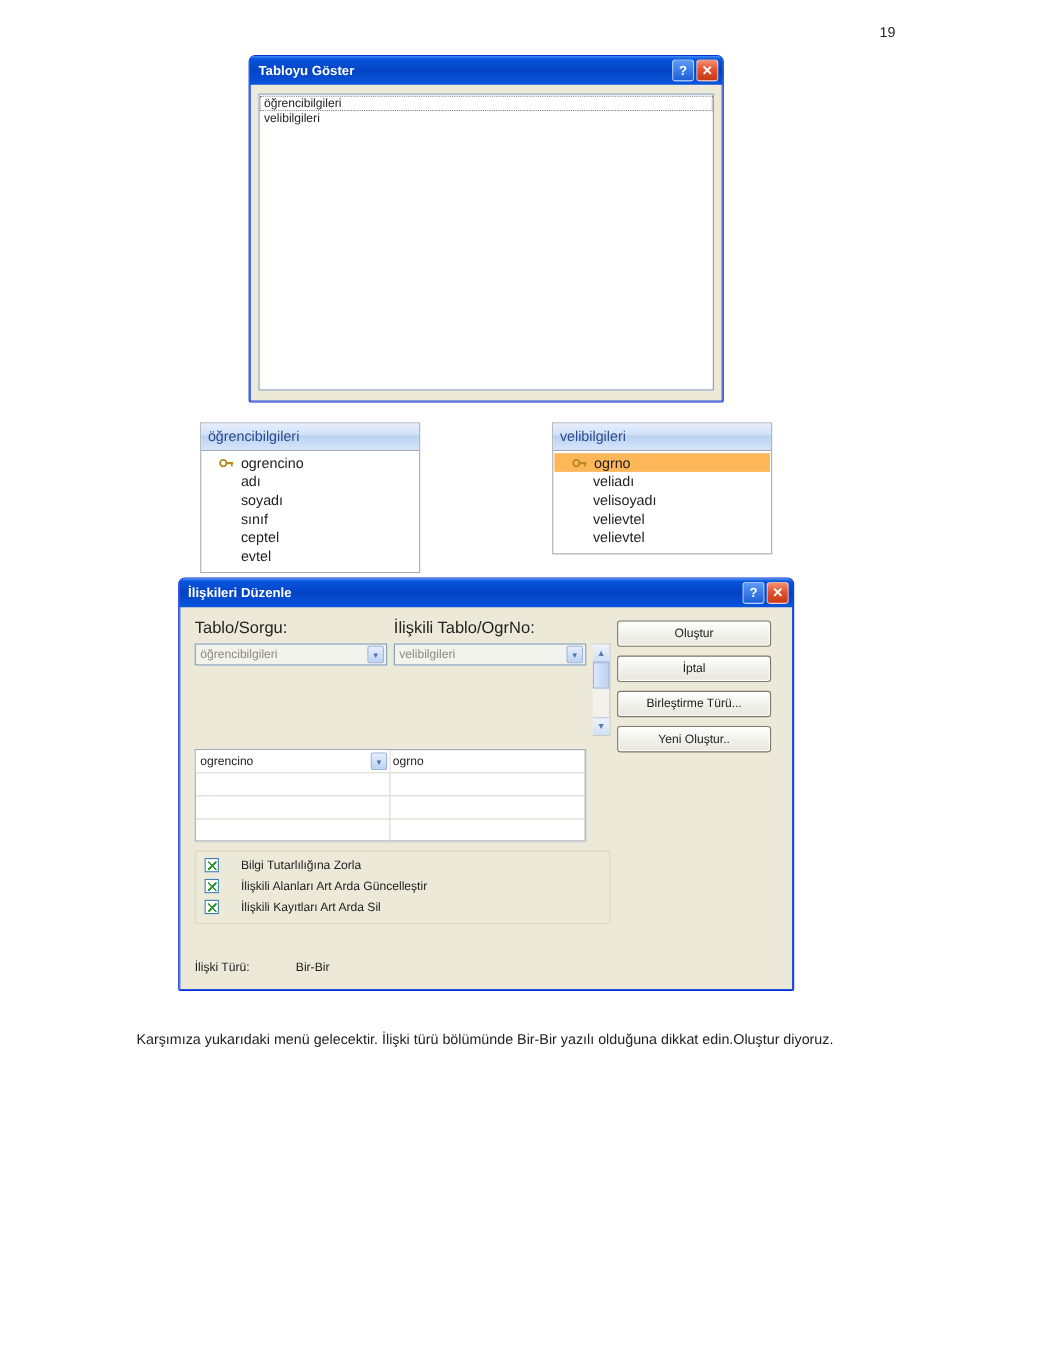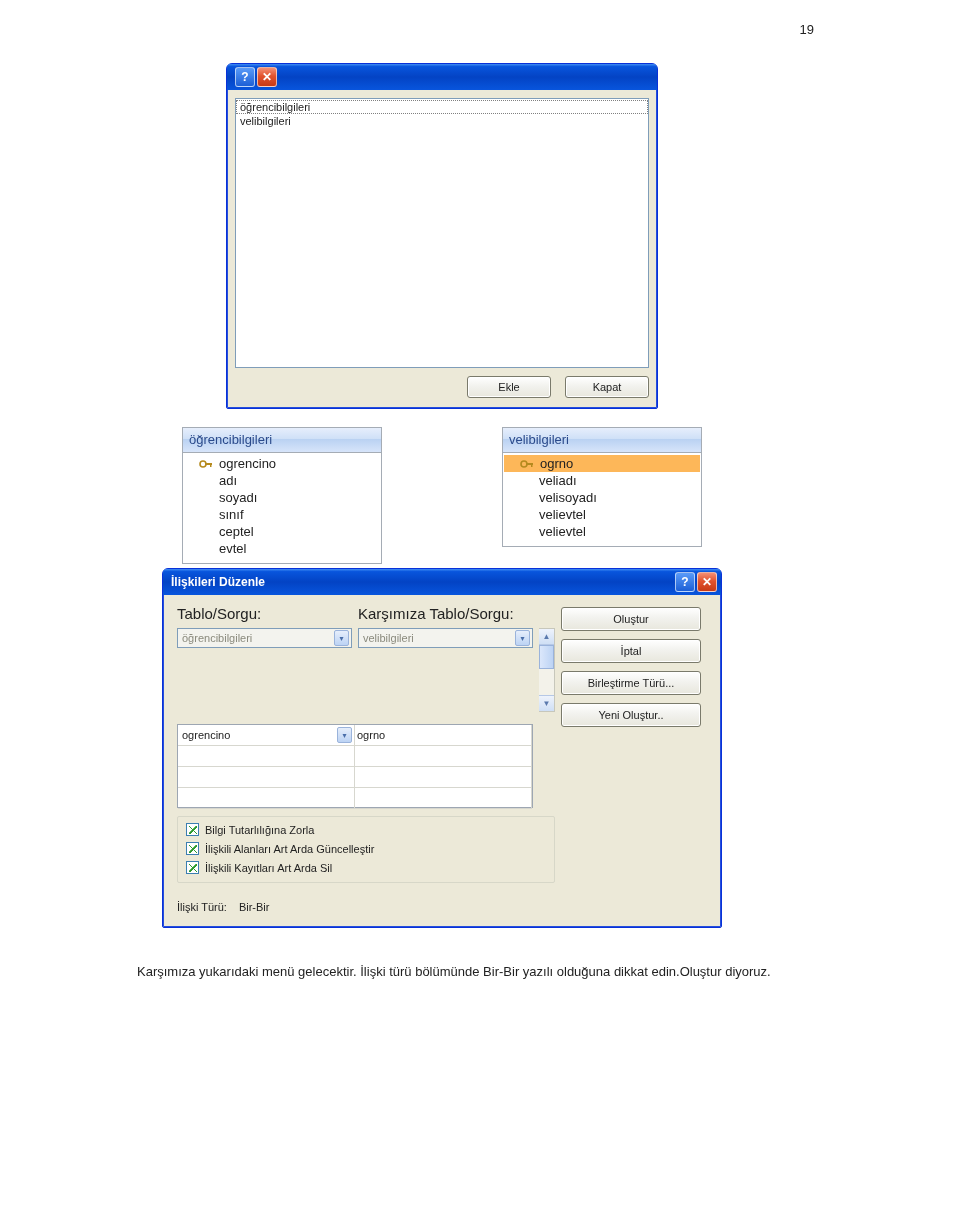--- a/index.html
+++ b/index.html
@@ -24,21 +24,21 @@
     font-size: 12px;
     color: var(--text);
     background: #fff;
     margin: 0;
     padding: 0;
     width: 960px;
   }
   .page {
     width: 884px;
     min-height: 1224px;
-    padding: 17px;
+    padding: 4px;
     position: relative;
   }
   .page-number {
     position: absolute;
     top: 22px;
     right: 70px;
     font-size: 13px;
   }
   .centered {
     display: flex;
@@ -294,62 +294,59 @@
   .btn-col .xp-button { width: 140px; height: 24px; }
 
   .chk-group {
     grid-column: 1 / span 3;
     border: 1px solid #d7d7c8;
     border-radius: 2px;
     padding: 6px 8px 8px 8px;
     margin-top: 2px;
     display:flex; flex-direction:column; gap:6px;
   }
-  .chk { display:flex; align-items:center; gap:6px; }
+  .chk { display:flex; align-items:center; gap:20px; }
   .chk .box {
     width:13px;height:13px;border:1px solid #3c7fb1;background:#fff;
     display:flex;align-items:center;justify-content:center;
   }
   .chk .box.on::after {
     content:""; width:8px;height:8px;
     background:
       linear-gradient(45deg, transparent 44%, #2d9b2d 45% 55%, transparent 56%),
       linear-gradient(-45deg, transparent 40%, #2d9b2d 41% 56%, transparent 57%);
   }
   .reltype-row {
     grid-column: 1 / span 3;
-    display:flex; align-items:center; gap:12px;
-    margin-top: 12px;
+    display:flex; align-items:center; gap:42px;
+    margin-top: 28px;
   }
 
   svg.key { width:14px; height:12px; }
 </style>
 </head>
 <body>
 
 <div class="page">
   <div class="page-number">19</div>
 
   <div class="centered">
 
     <div class="xp-window showtable">
       <div class="xp-titlebar">
+        <span class="title-text">Tabloyu Göster</span>
         <div class="title-btns">
           <div class="title-btn title-help">?</div>
           <div class="title-btn title-close">✕</div>
         </div>
       </div>
       <div class="showtable-body">
         <div class="listbox">
           <div class="li sel">öğrencibilgileri</div>
           <div class="li">velibilgileri</div>
-        </div>
-        <div class="dlg-btn-row">
-          <div class="xp-button">Ekle</div>
-          <div class="xp-button">Kapat</div>
         </div>
       </div>
     </div>
 
     <div class="fieldlists">
       <div class="fieldlist">
         <div class="fl-title">öğrencibilgileri</div>
         <div class="fl-body">
           <div class="fl-row key">
             <span class="keyicon">
@@ -417,21 +414,21 @@
         <span class="title-text">İlişkileri Düzenle</span>
         <div class="title-btns">
           <div class="title-btn title-help">?</div>
           <div class="title-btn title-close">✕</div>
         </div>
       </div>
 
       <div class="editrel-body">
 
         <div class="lbl-head">Tablo/Sorgu:</div>
-        <div class="lbl-head">Karşımıza Tablo/Sorgu:</div>
+        <div class="lbl-head">İlişkili Tablo/OgrNo:</div>
         <div></div>
 
         <div class="btn-col">
           <div class="xp-button">Oluştur</div>
           <div class="xp-button">İptal</div>
           <div class="xp-button">Birleştirme Türü...</div>
           <div class="xp-button">Yeni Oluştur..</div>
         </div>
 
         <div class="combo disabled">

